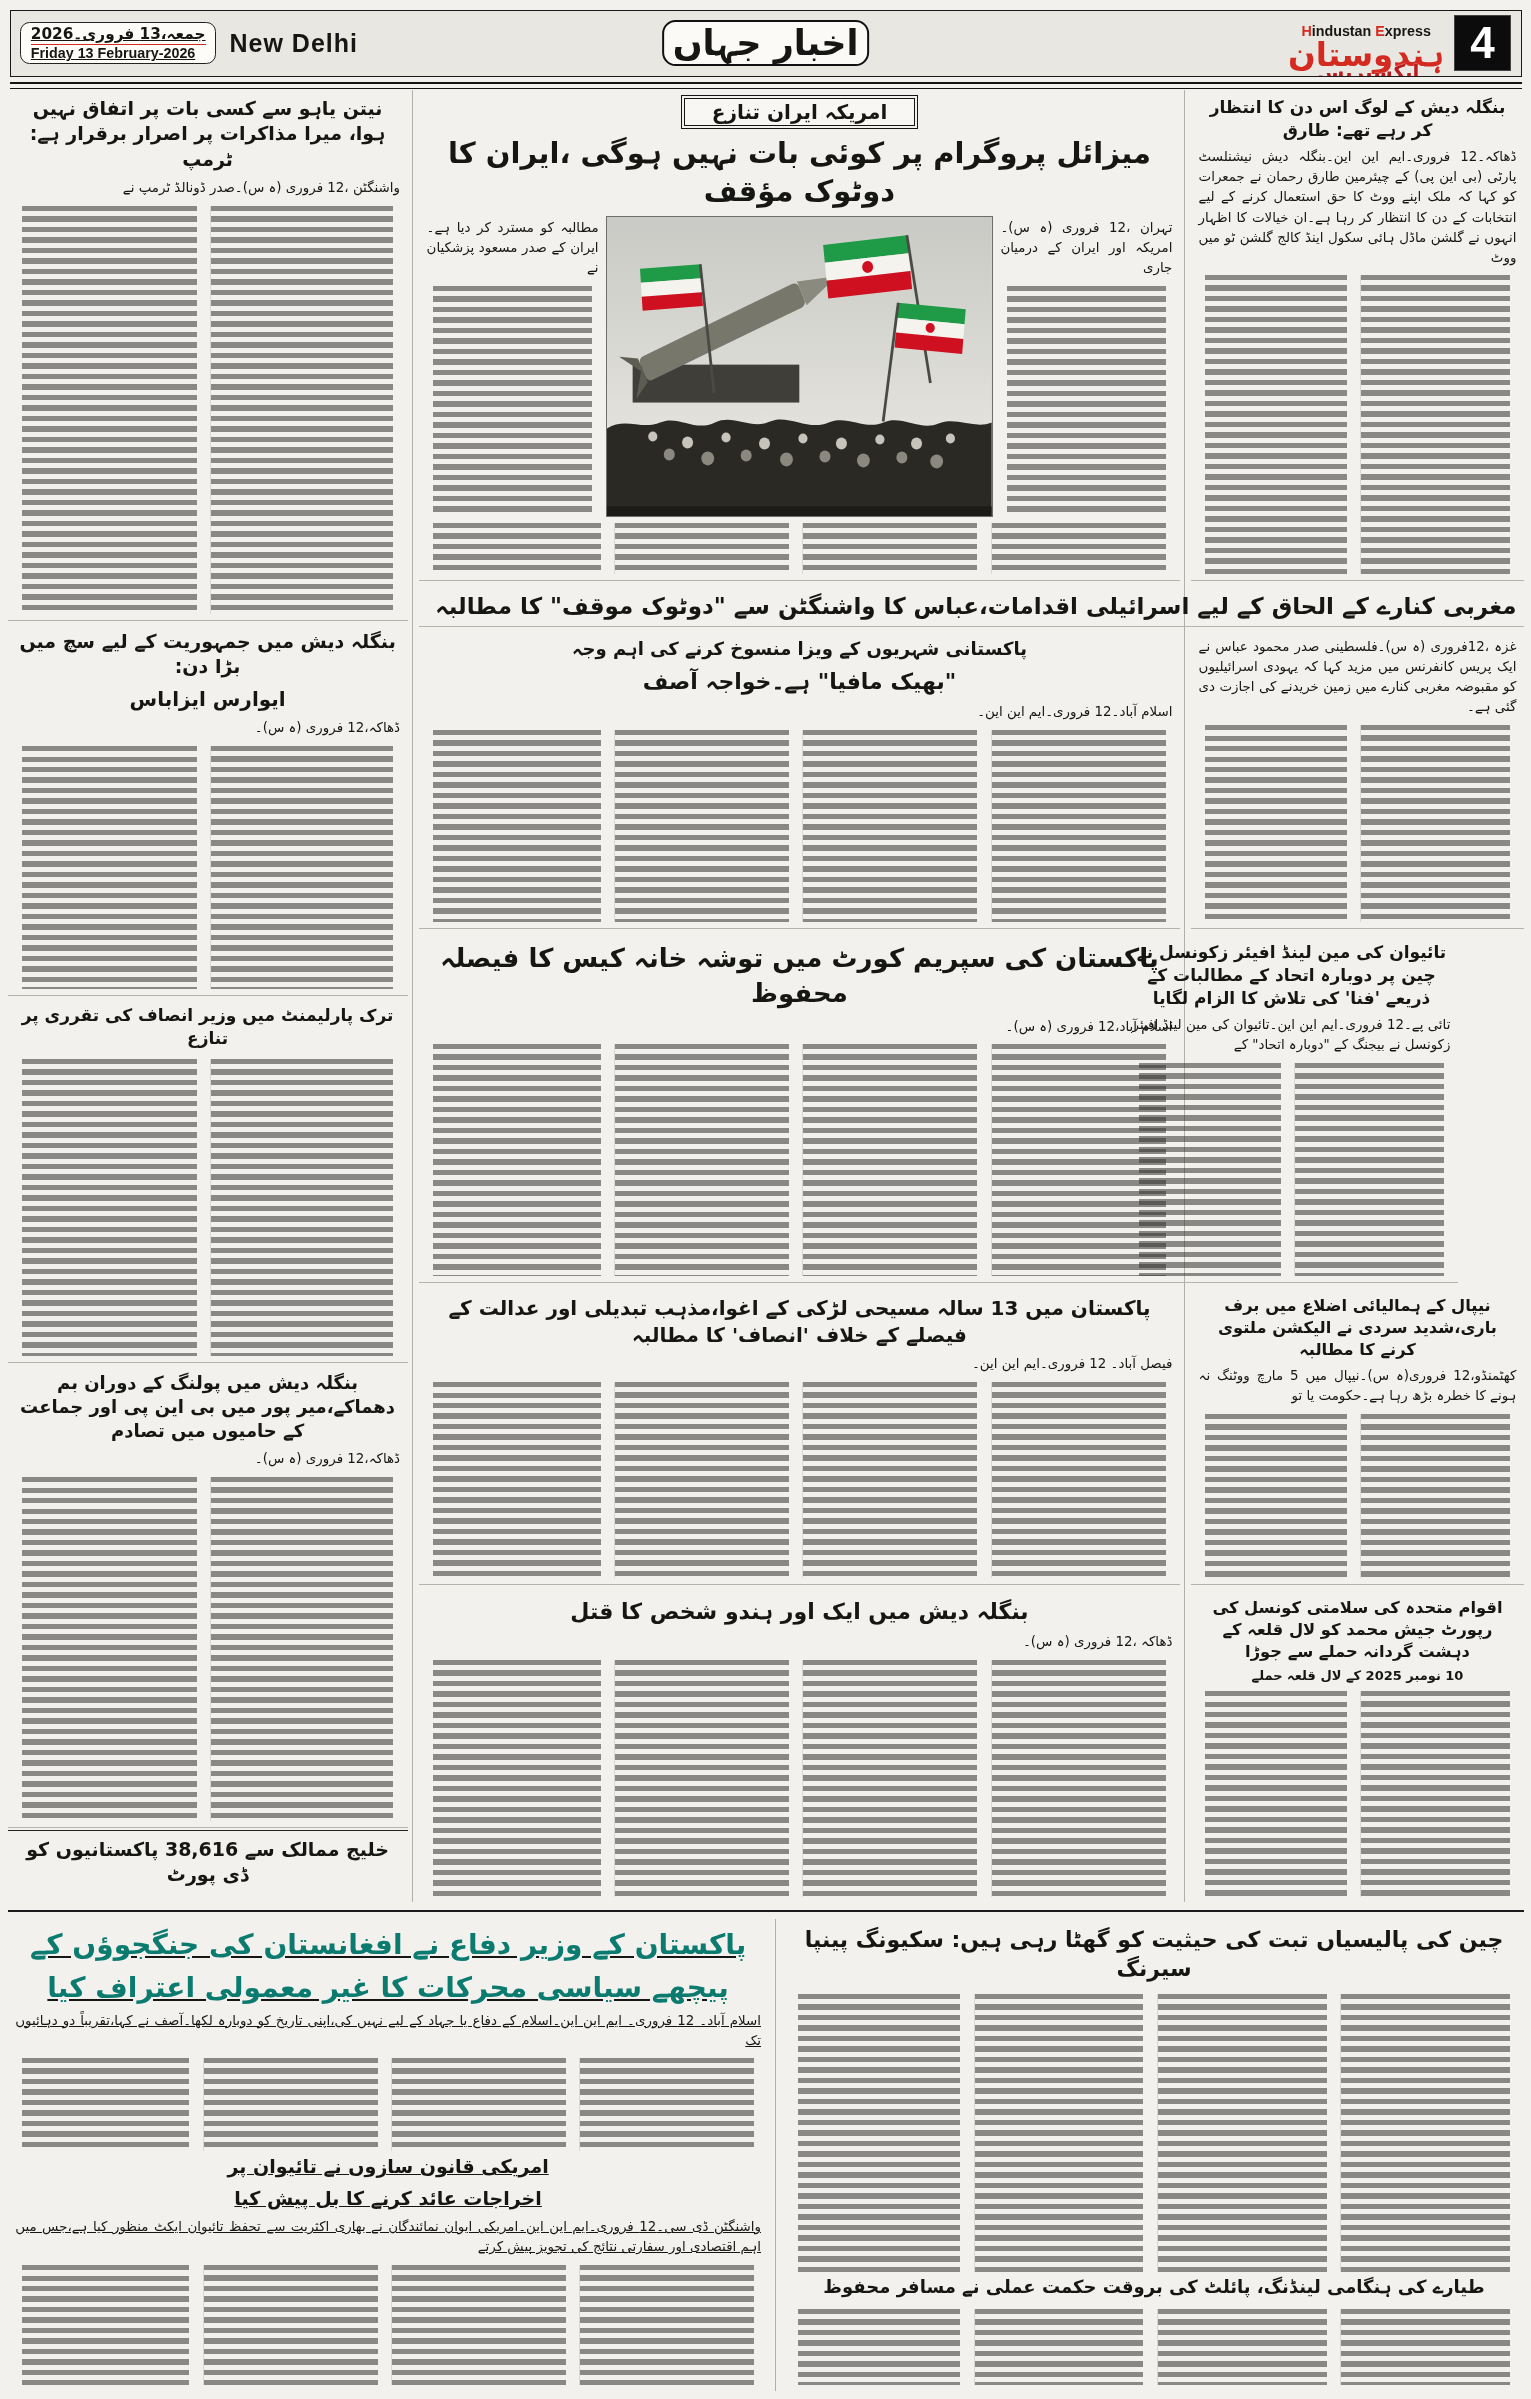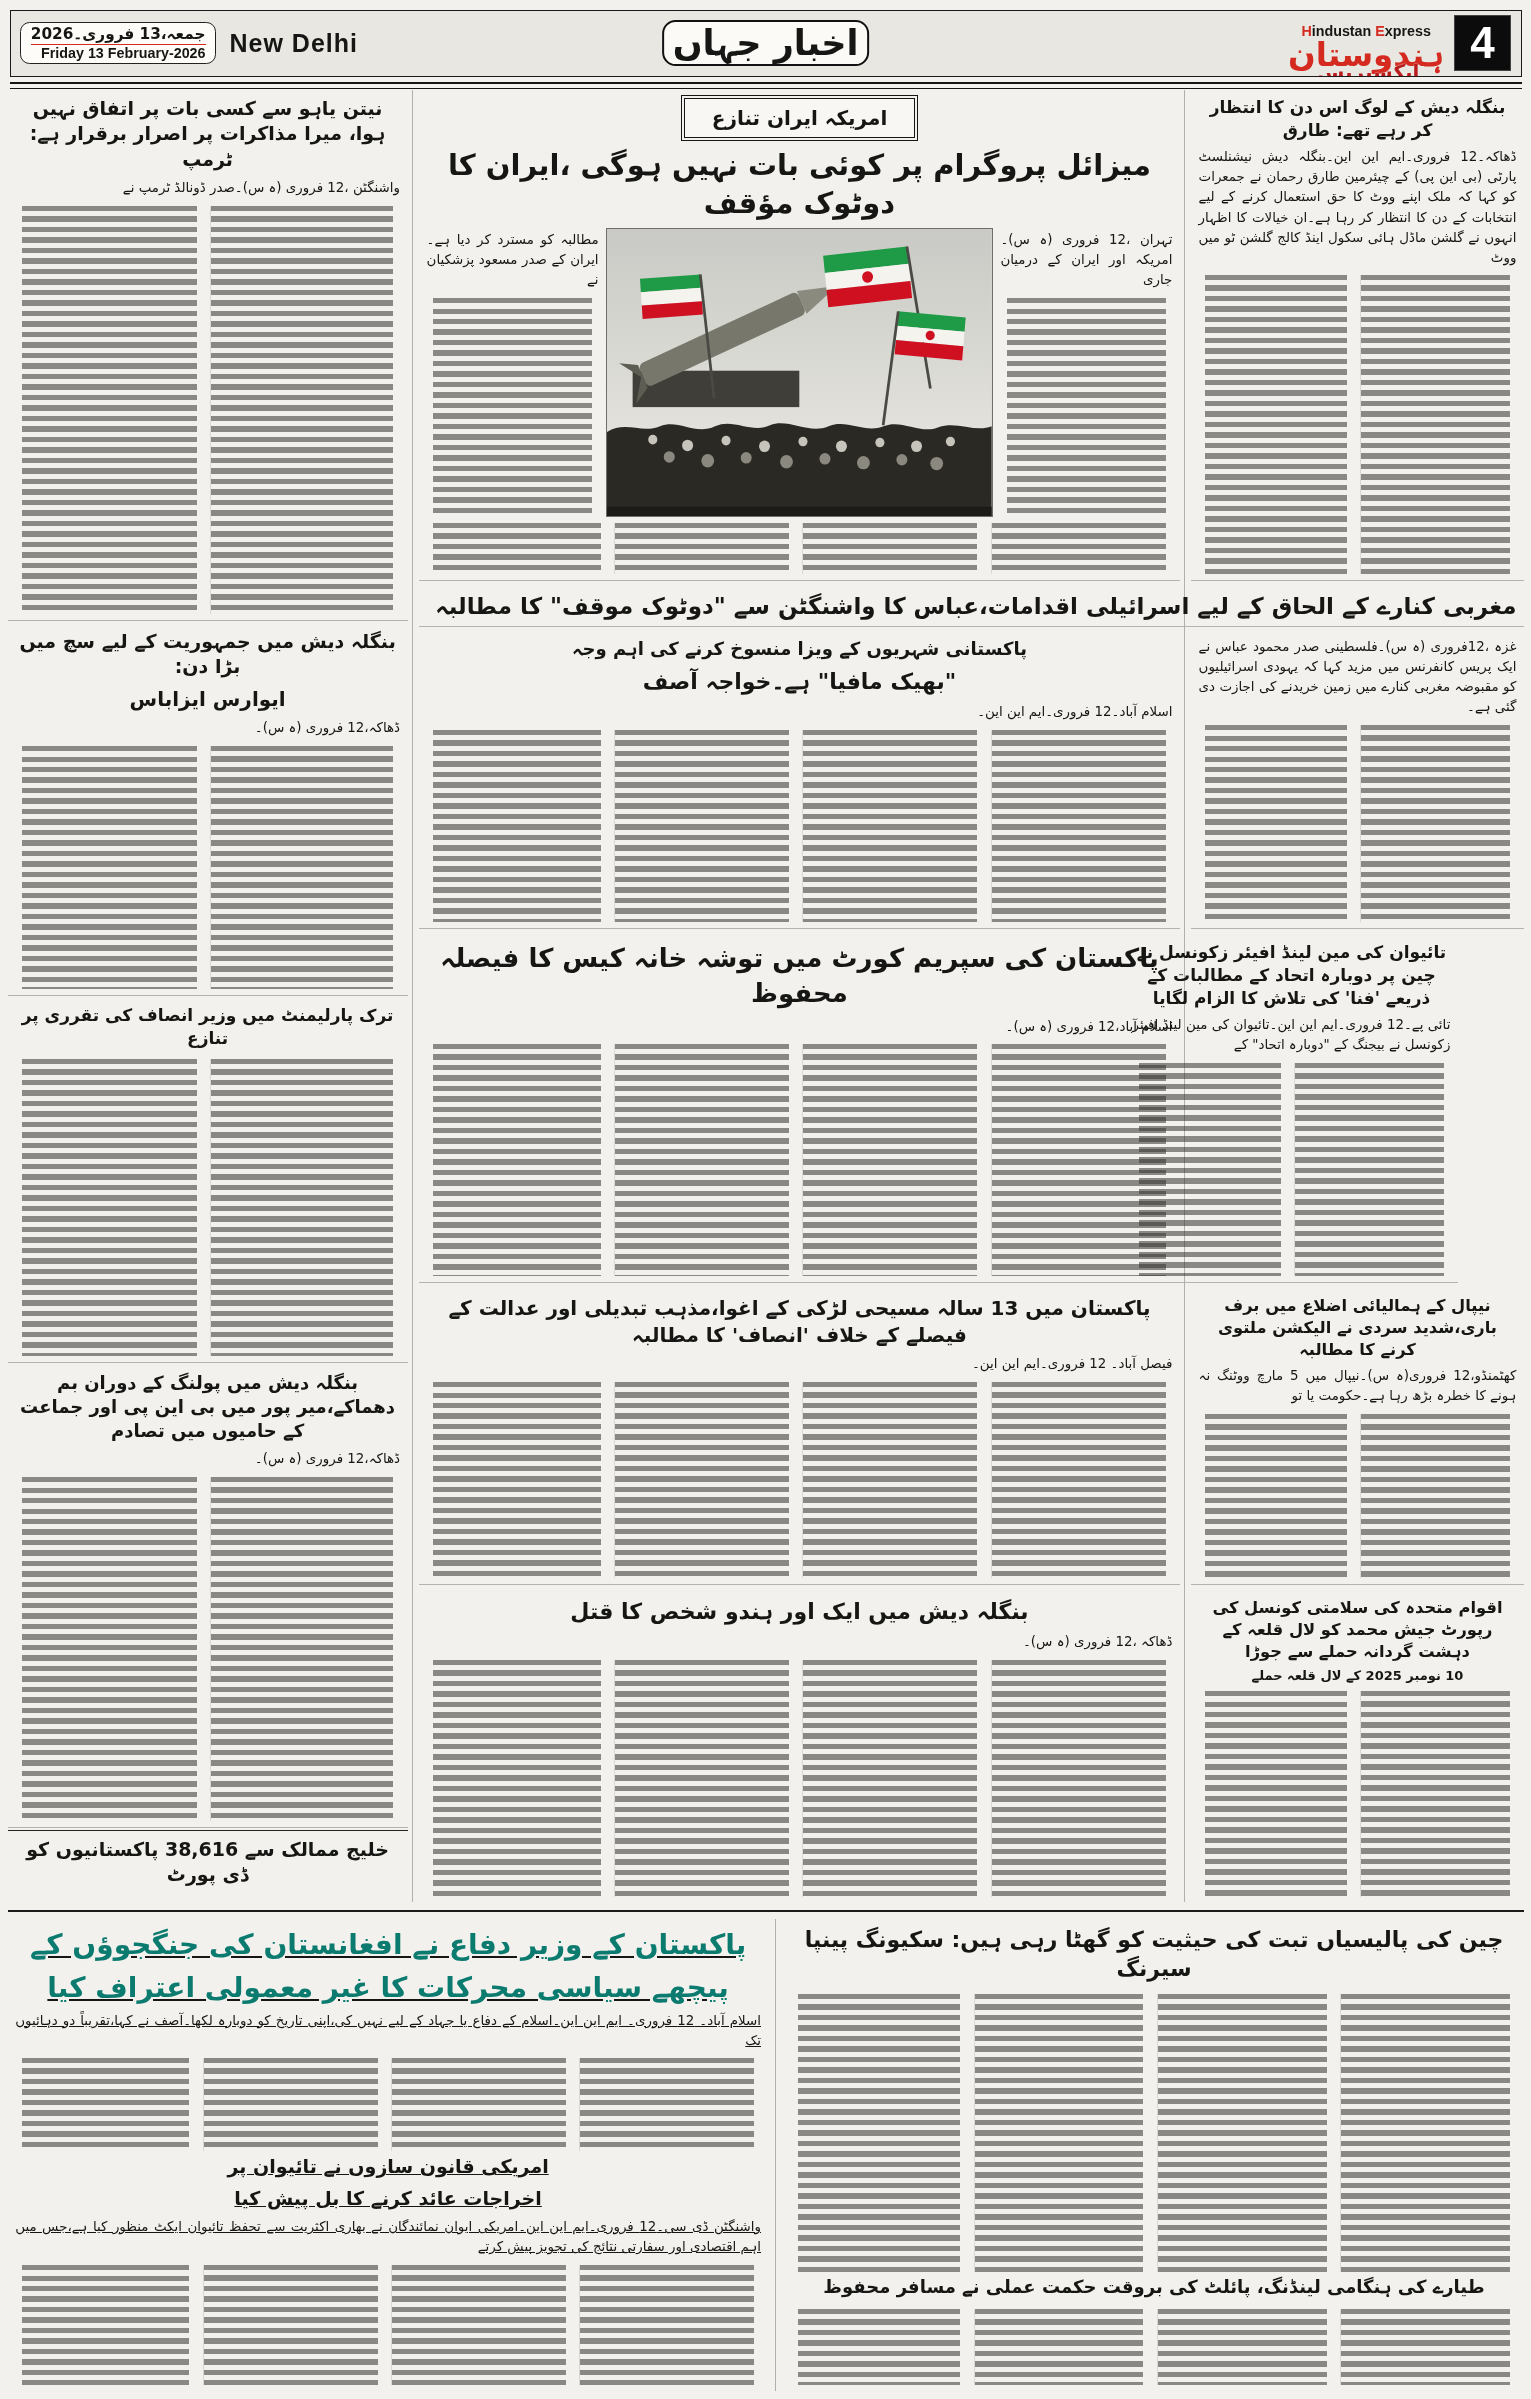--- a/index.html
+++ b/index.html
@@ -4,21 +4,21 @@
 <style>
   html,body{margin:0;padding:0;background:#f2f1ed;}
   body{width:1531px;height:2399px;position:relative;font-family:"DejaVu Sans",sans-serif;color:#161614;}
   .page{position:absolute;inset:0;background:#f2f1ed;}
   .blk{position:absolute;box-sizing:border-box;padding:3.8px 7.6px;display:flex;flex-direction:column;overflow:hidden;direction:rtl;}
   .sep{border-bottom:1px solid #b5b3ac;}
   
   .b-header{left:9.6px;top:9.6px;width:1512px;height:67px;border:1.9px solid #1a1a1a;background:#e8e7e2;
             flex-direction:row;align-items:center;justify-content:space-between;direction:ltr;padding:0 9.6px;}
   .h-left{display:flex;align-items:center;gap:13.4px;}
-  .datebox{border:1.9px solid #222;border-radius:9.6px;background:#fdfcf9;padding:1.9px 9.6px;text-align:right;}
+  .datebox{border:1.9px solid #222;border-radius:9.6px;background:#fdfcf9;padding:1.9px 9.6px;text-align:left;text-decoration:underline;}
   .d-ur{font-size:15.3px;font-weight:bold;direction:rtl;border-bottom:1.9px solid #d42a20;padding-bottom:1px;}
   .d-en{font-size:14.3px;font-weight:bold;font-family:"Liberation Sans",sans-serif;}
   .city{font-size:25px;font-weight:bold;font-family:"Liberation Sans",sans-serif;letter-spacing:1px;}
   .masthead{position:absolute;left:50%;top:50%;transform:translate(-50%,-50%);border:2.4px solid #111;border-radius:13.4px;
             background:#fbfaf6;padding:1px 9px;font-size:35px;font-weight:900;direction:rtl;white-space:nowrap;}
   .h-right{display:flex;align-items:flex-end;gap:9.6px;}
   .b-en{font-size:14.3px;font-weight:bold;font-family:"Liberation Sans",sans-serif;text-align:center;}
   .b-en .red{color:#d42a20;}
   .b-ur{position:relative;direction:rtl;text-align:center;line-height:1;}
   .b-red{color:#d42a20;font-size:32.5px;font-weight:900;}
@@ -51,21 +51,21 @@
   .b-defence{left:7.6px;top:1919px;width:761px;height:472px;text-decoration:underline;}
   .b-tibet{left:784px;top:1919px;width:740px;height:472px;}
   
   .hl{margin:1.9px 0 3.8px;font-weight:bold;text-align:center;line-height:1.35;}
   .s17{font-size:16.3px;} .s18{font-size:17px;} .s19{font-size:18px;} .s20{font-size:19px;}
   .s21{font-size:20px;} .s23{font-size:22px;} .s27{font-size:26px;}
   .mainhl{font-size:29px;font-weight:bold;text-align:center;line-height:1.3;margin:1.9px 0 5.7px;}
   .bighl{font-size:28px;font-weight:900;text-align:center;line-height:1.4;color:#0b7a6f;margin:1.9px 0;}
   .abbashl{font-size:23px;font-weight:bold;text-align:right;white-space:nowrap;}
   .kicker{align-self:center;border:1.4px solid #161616;outline:1px solid #161616;outline-offset:2.4px;
-          padding:7px 27px;font-size:20px;font-weight:bold;margin:3.8px 0 7.6px;background:#f8f7f3;}
+          padding:1px 27px;font-size:20px;font-weight:bold;margin:3.8px 0 7.6px;background:#f8f7f3;}
   .lead{font-size:13.4px;line-height:1.5;text-align:justify;margin:1.9px 0;}
   .snippet{font-size:13px;font-weight:bold;text-align:center;margin:1.9px 0;}
   
   .cols{flex:1;display:flex;direction:rtl;overflow:hidden;margin-top:3.8px;}
   .cols.fixed100{flex:0 0 96px;}
   .cols.fixed84{flex:0 0 80px;}
   .gk{flex:1;margin:1.9px 6.7px;opacity:.55;
       background:repeating-linear-gradient(to bottom,#34332f 0px,#34332f 5.3px,transparent 5.3px,transparent 10.5px);}
   .cols .gk:not(:last-child){border-left:1px solid #c7c5be;padding-left:6.7px;}
   

